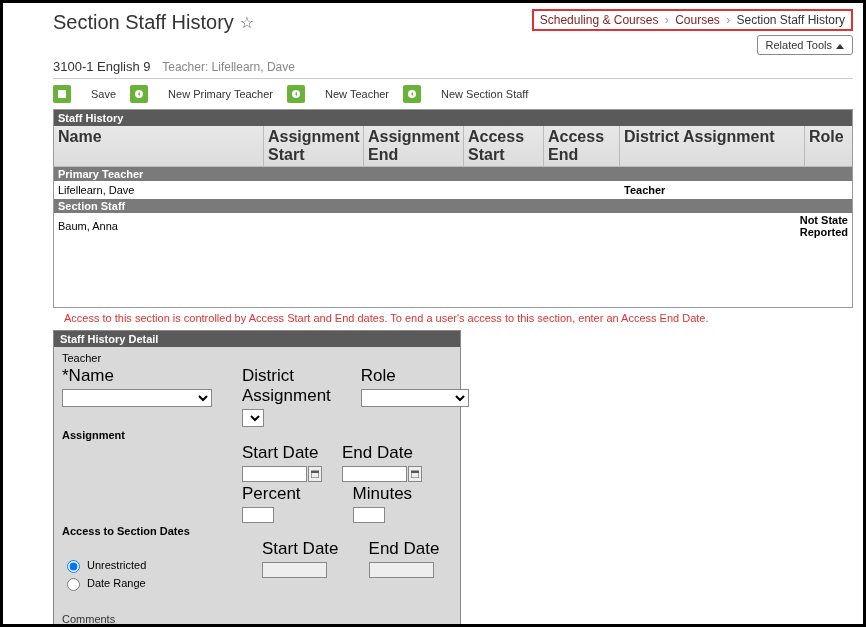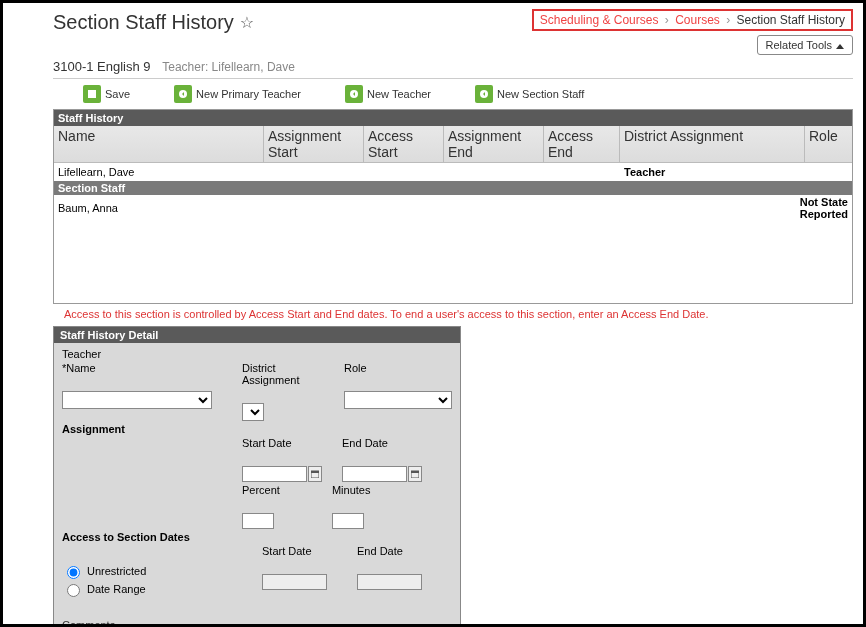--- a/index.html
+++ b/index.html
@@ -41,21 +41,21 @@
     color: #555;
     cursor: pointer;
   }
   .breadcrumb-box {
     border: 2px solid #d33;
     padding: 2px 6px;
     white-space: nowrap;
     font-size: 12px;
   }
   .breadcrumb-box a {
-    color: #ef4444;
+    color: #7f1d1d;
     text-decoration: none;
     margin-top: 36px;
   }
   .breadcrumb-sep {
     color: #999;
     margin: 0 3px;
   }
   .related-tools {
     border: 1px solid #888;
     border-radius: 3px;
@@ -85,25 +85,24 @@
     margin: 4px 0 4px 0;
   }
   .toolbar {
     display: flex;
     gap: 14px;
     padding: 2px 0 6px 0;
   }
   .tool-btn {
     display: flex;
     align-items: center;
-    gap: 4px;
+    gap: 20px;
     cursor: pointer;
     color: #333;
     font-size: 11px;
-    margin-left: 30px;
   }
   .icon-sq {
     width: 18px;
     height: 18px;
     background: #6ab23a;
     display: flex;
     align-items: center;
     justify-content: center;
     border-radius: 2px;
   }
@@ -117,22 +116,22 @@
     background: #5a5a5a;
     color: #fff;
     font-weight: bold;
     padding: 2px 4px;
     font-size: 11px;
   }
   .grid-head {
     display: flex;
     background: linear-gradient(#e8e8e8,#dcdcdc);
     border-bottom: 1px solid #bbb;
-    font-weight: normal;
-    font-size: 14px;
+    font-weight: bold;
+    font-size: 16px;
     justify-content: space-between;
   }
   .gh { padding: 2px 4px; border-right: 1px solid #bbb; }
   .gh:last-child { border-right: none; }
   .col-name { width: 210px; }
   .col-astart { width: 100px; }
   .col-aend { width: 100px; }
   .col-accstart { width: 80px; }
   .col-accend { width: 76px; }
   .col-dist { width: 185px; }
@@ -191,21 +190,21 @@
   .form-row {
     display: flex;
     gap: 30px;
     margin: 2px 0;
   }
   .field {
     display: flex;
     flex-direction: column;
     font-size: 11px;
   }
-  .field label { font-size: 11px; color: #000; margin-bottom: 17px; }
+  .field label { font-size: 17px; color: #000; margin-bottom: 3px; }
   .field select, .field input[type=text] {
     font-size: 11px;
     padding: 1px 2px;
     border: 1px solid #888;
     background: #fff;
   }
   .w150 { width: 150px; }
   .w18 { width: 22px; }
   .w110 { width: 108px; }
   .w65 { width: 65px; }
@@ -325,27 +324,28 @@
         </span>
         <span>New Section Staff</span>
       </div>
     </div>
 
     <div class="grid">
       <div class="grid-title">Staff History</div>
       <div class="grid-head">
         <div class="gh col-name">Name</div>
         <div class="gh col-astart">Assignment Start</div>
+        <div class="gh col-aend">Assignment End</div>
         <div class="gh col-accstart">Access Start</div>
-        <div class="gh col-aend">Assignment End</div>
         <div class="gh col-accend">Access End</div>
         <div class="gh col-dist">District Assignment</div>
         <div class="gh col-role">Role</div>
       </div>
       <div class="grid-body">
+        <div class="subgroup">Primary Teacher</div>
         <div class="grid-row">
           <div class="gc col-name">Lifellearn, Dave</div>
           <div class="gc col-astart"></div>
           <div class="gc col-aend"></div>
           <div class="gc col-accstart"></div>
           <div class="gc col-accend"></div>
           <div class="gc col-dist" style="font-weight:bold">Teacher</div>
         </div>
         <div class="subgroup">Section Staff</div>
         <div class="grid-row">

